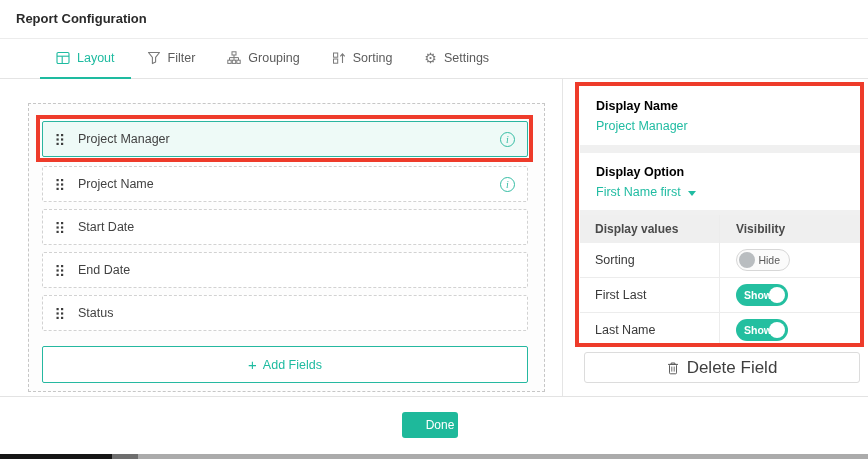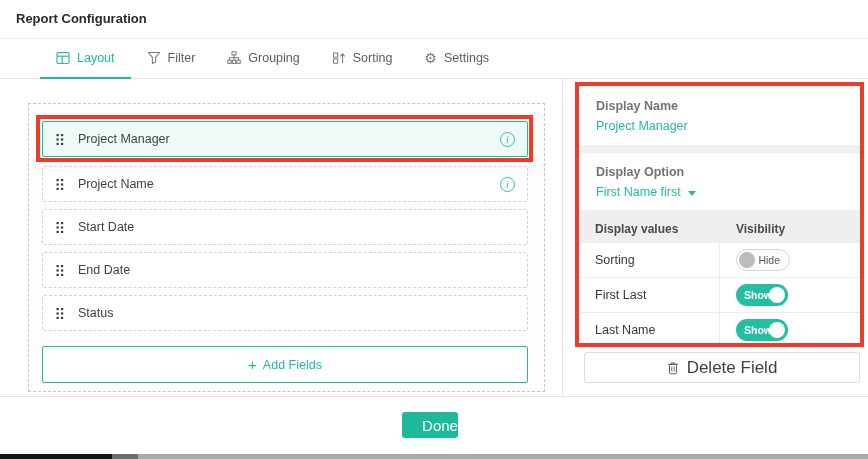--- a/index.html
+++ b/index.html
@@ -48,21 +48,21 @@
 
   
   .v-divider { left:562px; top:79px; width:1px; height:317px; background:#e5e5e5; }
   .main-bottom-line { left:0; top:396px; width:868px; height:1px; background:#e3e3e3; }
 
   
   .gap-strip { background:#f0f0f0; }
   .detail-card { background:#fff; border-radius:3px; }
   .card-display-name { left:580px; top:82px; width:280px; height:63px; padding:17px 16px 0; }
   .card-display-option { left:580px; top:153px; width:280px; height:57px; padding:12px 16px 0; }
-  .detail-label { font-size:12.5px; font-weight:bold; color:#737373; }
+  .detail-label { font-size:12.5px; font-weight:bold; color:#000000; }
   .detail-value { font-size:12.5px; color:#21bca2; margin-top:6px; }
   .option-value { display:flex; align-items:center; gap:7px; cursor:pointer; }
   .caret-down { width:0; height:0; border-left:4.5px solid transparent; border-right:4.5px solid transparent;
                 border-top:5.5px solid #21bca2; margin-top:2px; }
 
   
   .vis-table { left:580px; top:215px; width:280px; height:132px; background:#fff; }
   .vis-header { display:flex; height:28px; background:#efefef; align-items:center; }
   .vis-header .h1 { width:139px; padding-left:15px; font-size:12px; color:#4a4a4a; font-weight:bold; }
   .vis-header .h2 { width:141px; padding-left:17px; font-size:12px; color:#4a4a4a; font-weight:bold; }
@@ -83,21 +83,21 @@
 
   
   .delete-btn { left:584px; top:352px; width:276px; height:31px; background:#fff; border:1px solid #dcdcdc;
                 border-radius:3px; display:flex; align-items:center; justify-content:center; gap:8px;
                 font-size:17px; color:#3f3f3f; cursor:pointer; }
   .trash { color:#5f5f5f; display:flex; align-items:center; }
 
   
   .footer { left:0; top:397px; width:868px; height:56px; background:#fff; }
   .done-btn { position:absolute; left:402px; top:15px; width:56px; height:26px; background:#1eb99b; border:none;
-              border-radius:3px; color:#fff; font-size:15px; font-family:inherit; cursor:pointer;padding-left:20px; }
+              border-radius:3px; color:#fff; font-size:12px; font-family:inherit; cursor:pointer;padding-left:20px; }
 
   
   .scrollbar-track { left:0; top:454px; width:868px; height:5px; background:#ababab; }
   .scrollbar-thumb { position:absolute; left:0; top:0; width:112px; height:5px; background:#151515; cursor:grab; }
   .scrollbar-thumb-fade { position:absolute; left:112px; top:0; width:26px; height:5px; background:#6e6e6e; }
 
   svg { display:block; }
 </style>
 </head>
 <body>

